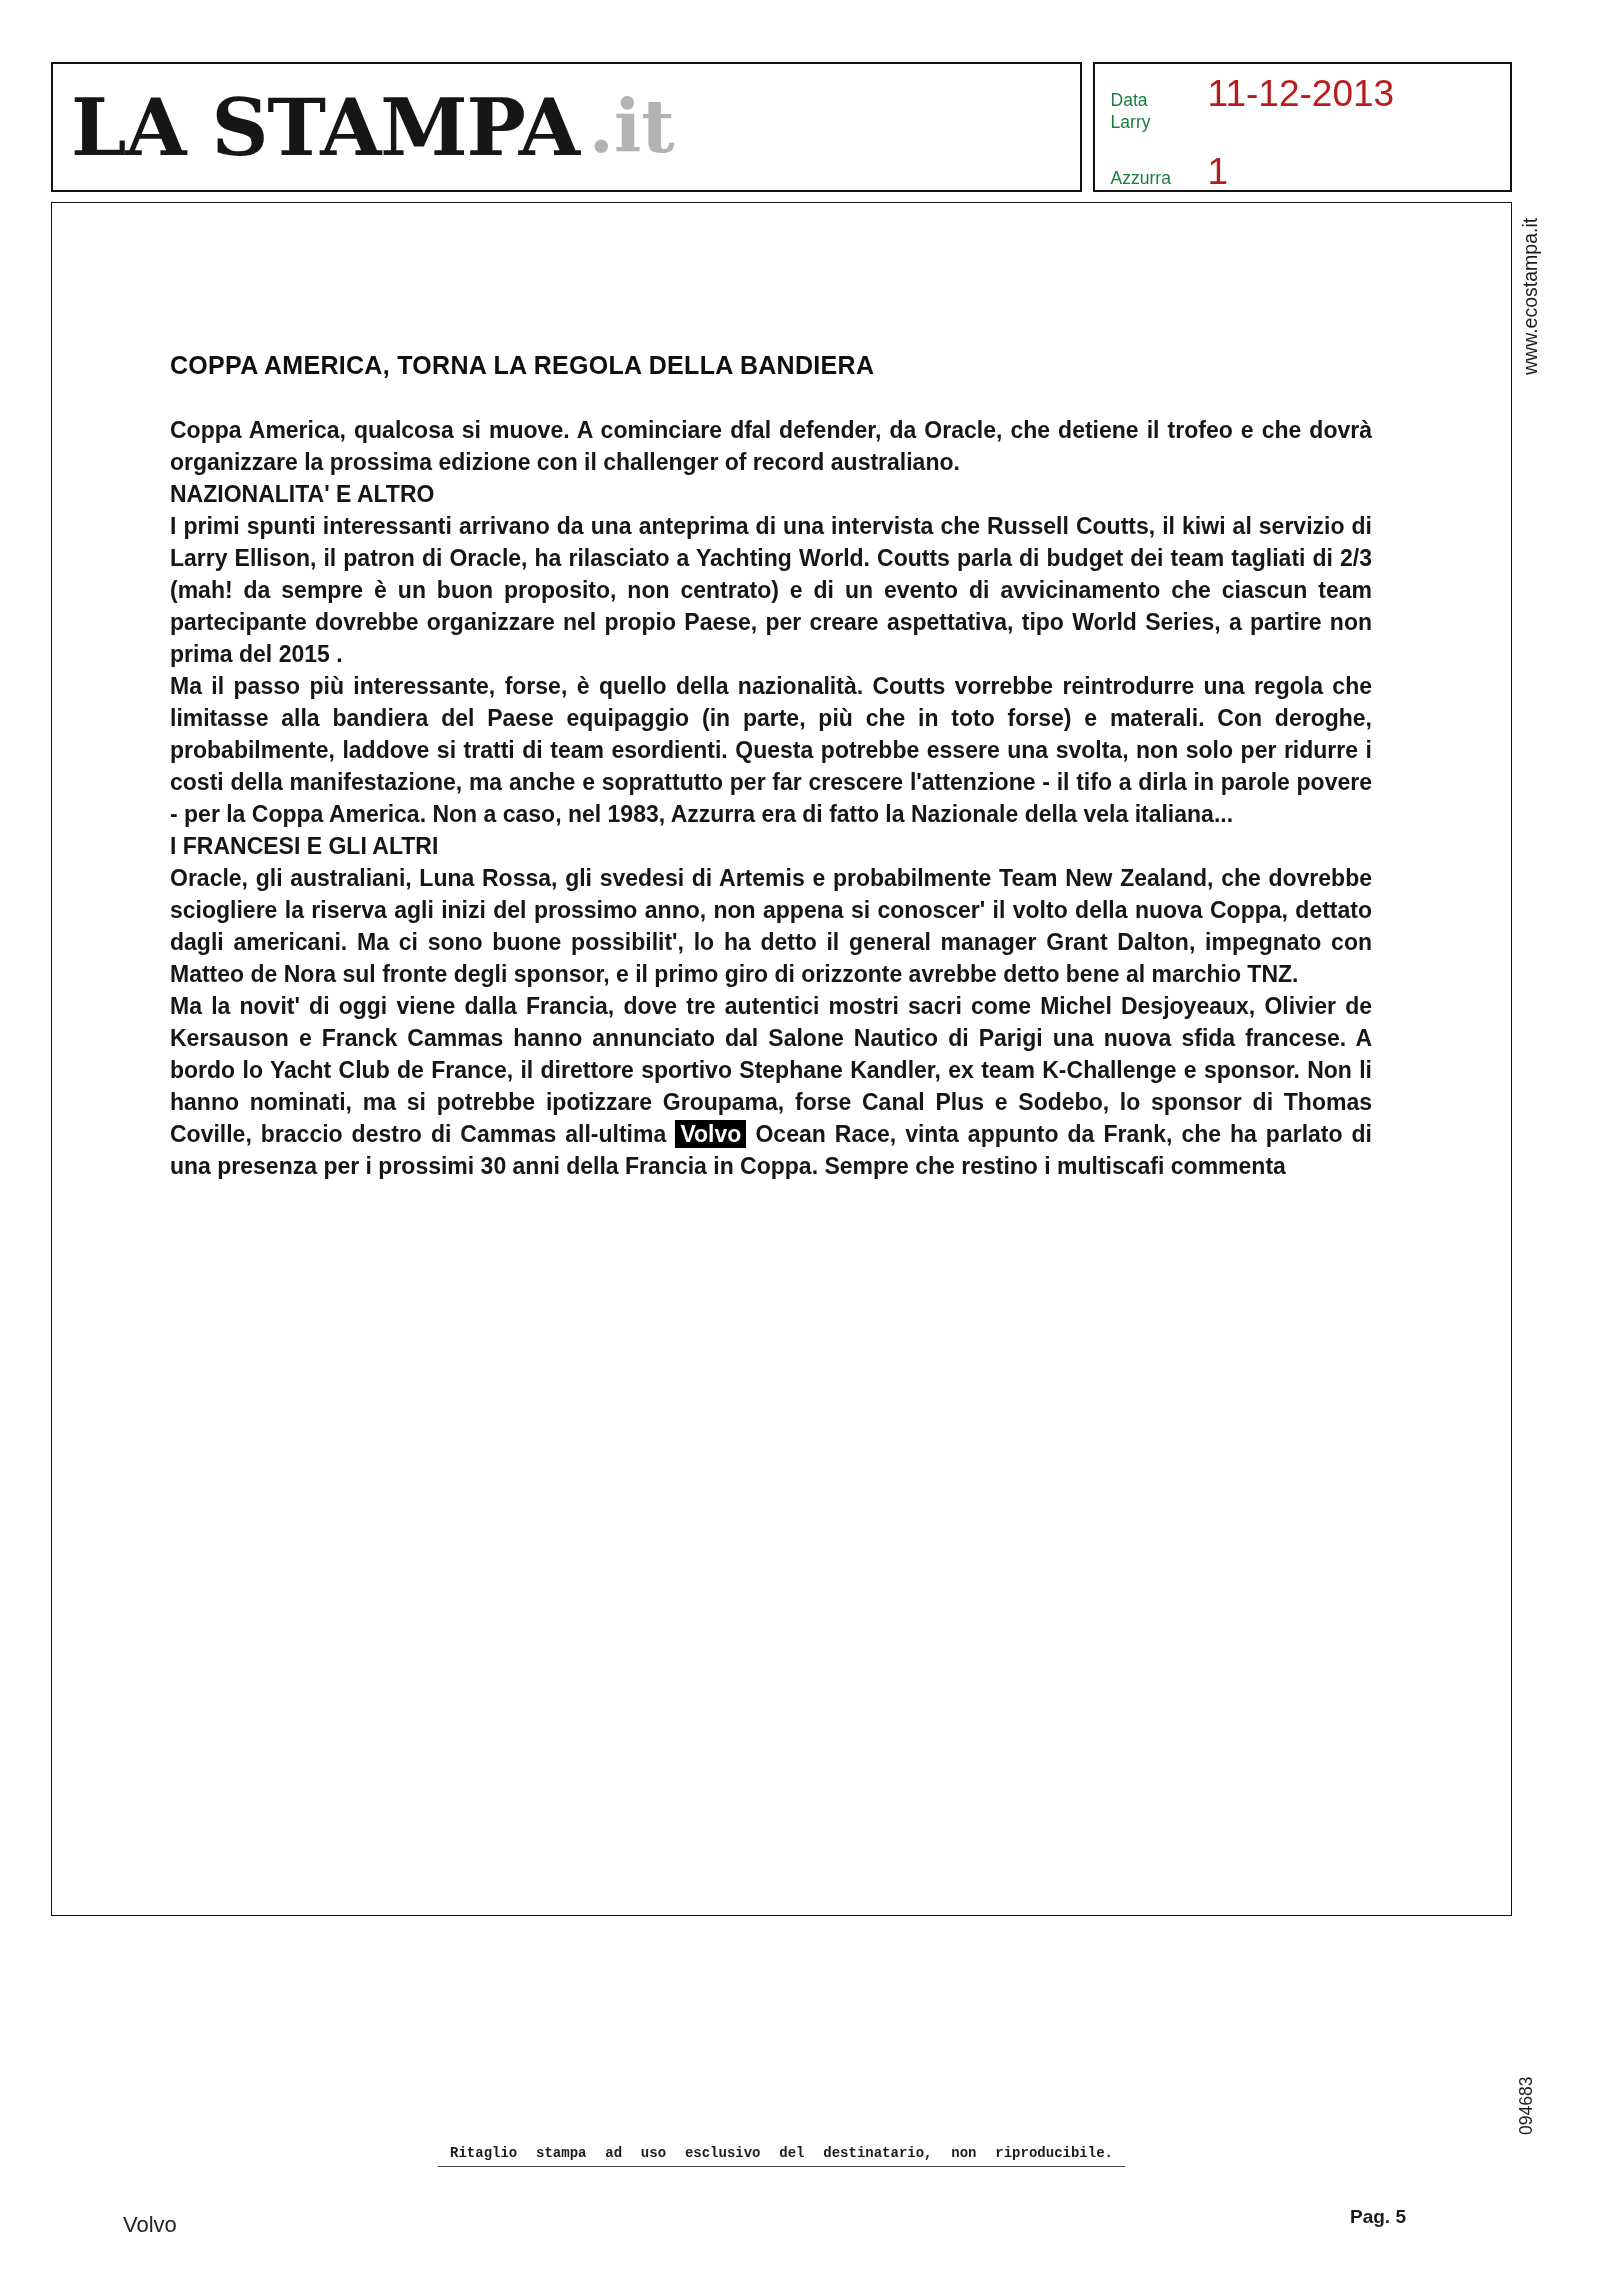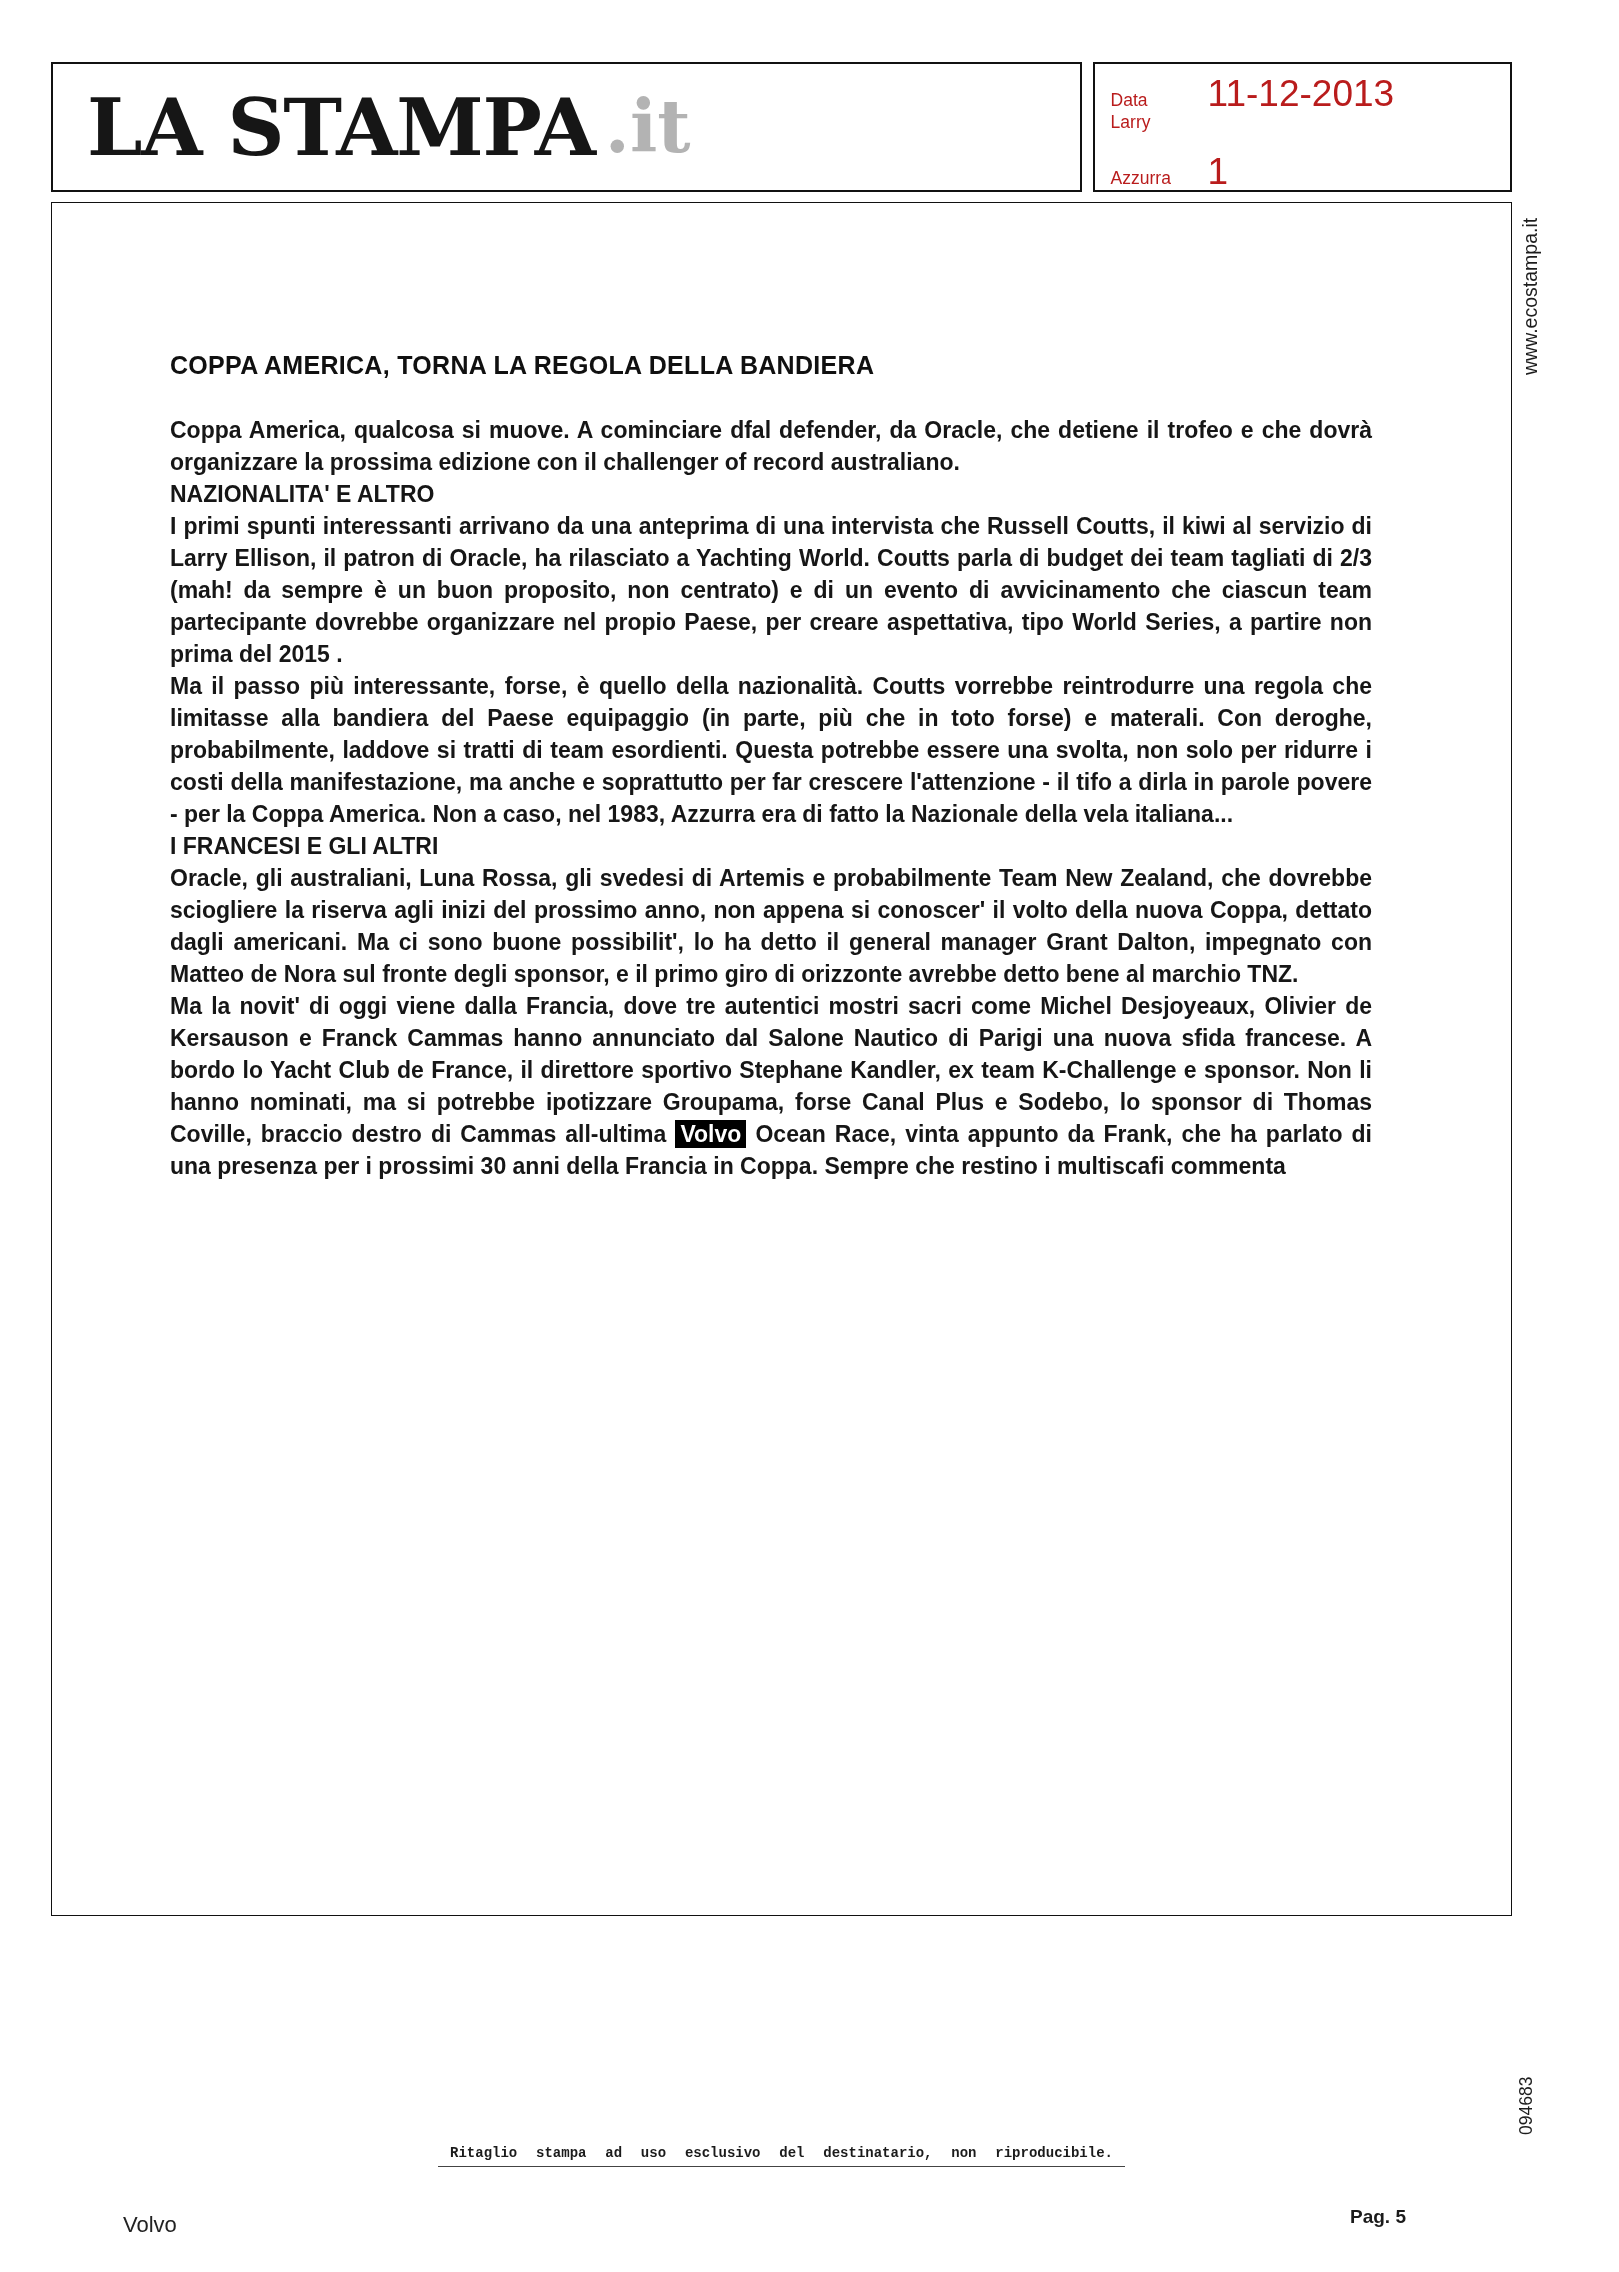--- a/index.html
+++ b/index.html
@@ -1,25 +1,25 @@
 <!DOCTYPE html>
 <html style="font-size:10.4px"><head>
 <meta charset="utf-8">
 <style>
   html,body{margin:0;padding:0;background:#ffffff;}
   body{width:1620px;height:2273px;position:relative;font-family:"Liberation Sans",sans-serif;color:#111;}
 
   
-  .logo-box{position:absolute;left:51px;top:62px;width:1031px;height:130px;border:2.6px solid #111;box-sizing:border-box;display:flex;align-items:center;padding-left:34px;background:#fff;}
+  .logo-box{position:absolute;left:51px;top:62px;width:1031px;height:130px;border:2.6px solid #111;box-sizing:border-box;display:flex;align-items:center;padding-left:18px;background:#fff;}
   .logo-main{font-family:"DejaVu Serif","Liberation Serif",serif;font-weight:bold;font-size:79px;letter-spacing:-1.3px;color:#161616;line-height:1;}
   .logo-suffix{font-family:"DejaVu Serif","Liberation Serif",serif;font-weight:bold;font-size:72px;color:#b3b3b3;line-height:1;margin-left:10px;}
 
   .meta-box{position:absolute;left:1093px;top:62px;width:419px;height:130px;border:2.6px solid #111;box-sizing:border-box;background:#fff;padding:9px 0 0 15.6px;}
   .meta-row{display:flex;align-items:baseline;height:39px;}
-  .meta-label{font-size:17.5px;color:#b91c1c;width:97px;flex:0 0 97px;}
+  .meta-label{font-size:17.5px;color:#15803d;width:97px;flex:0 0 97px;}
   .meta-value{font-size:37px;color:#b91c1c;font-weight:400;}
 
   
   .article-frame{position:absolute;left:51px;top:202px;width:1461px;height:1714px;border:1.9px solid #111;box-sizing:border-box;background:#fff;}
   .article-inner{position:absolute;left:118px;top:148px;width:1202px;}
   .article-title{font-size:25px;font-weight:bold;color:#101010;margin:0 0 34px 0;letter-spacing:0.3px;}
   .para{margin:0;font-size:23px;font-weight:bold;line-height:32px;text-align:justify;color:#161616;}
   .hl{background:#000;color:#fff;padding:0.6px 5.2px;}
 
   

